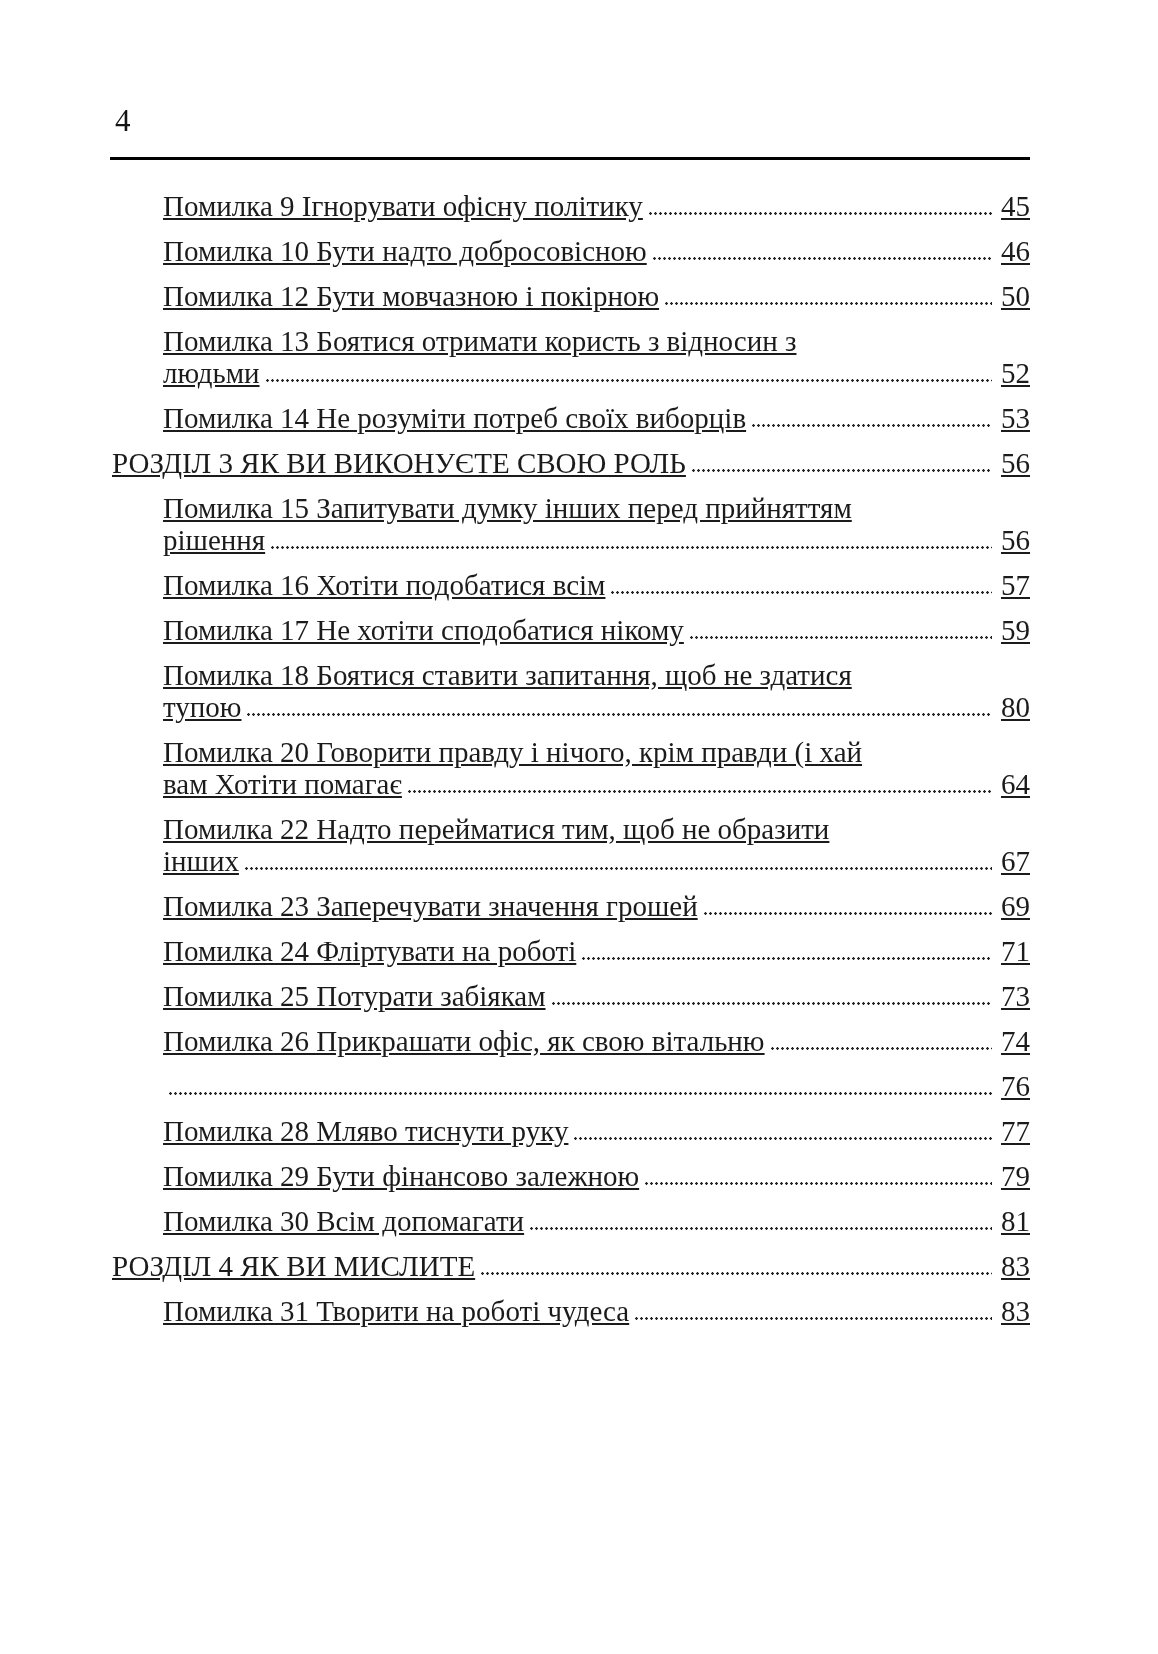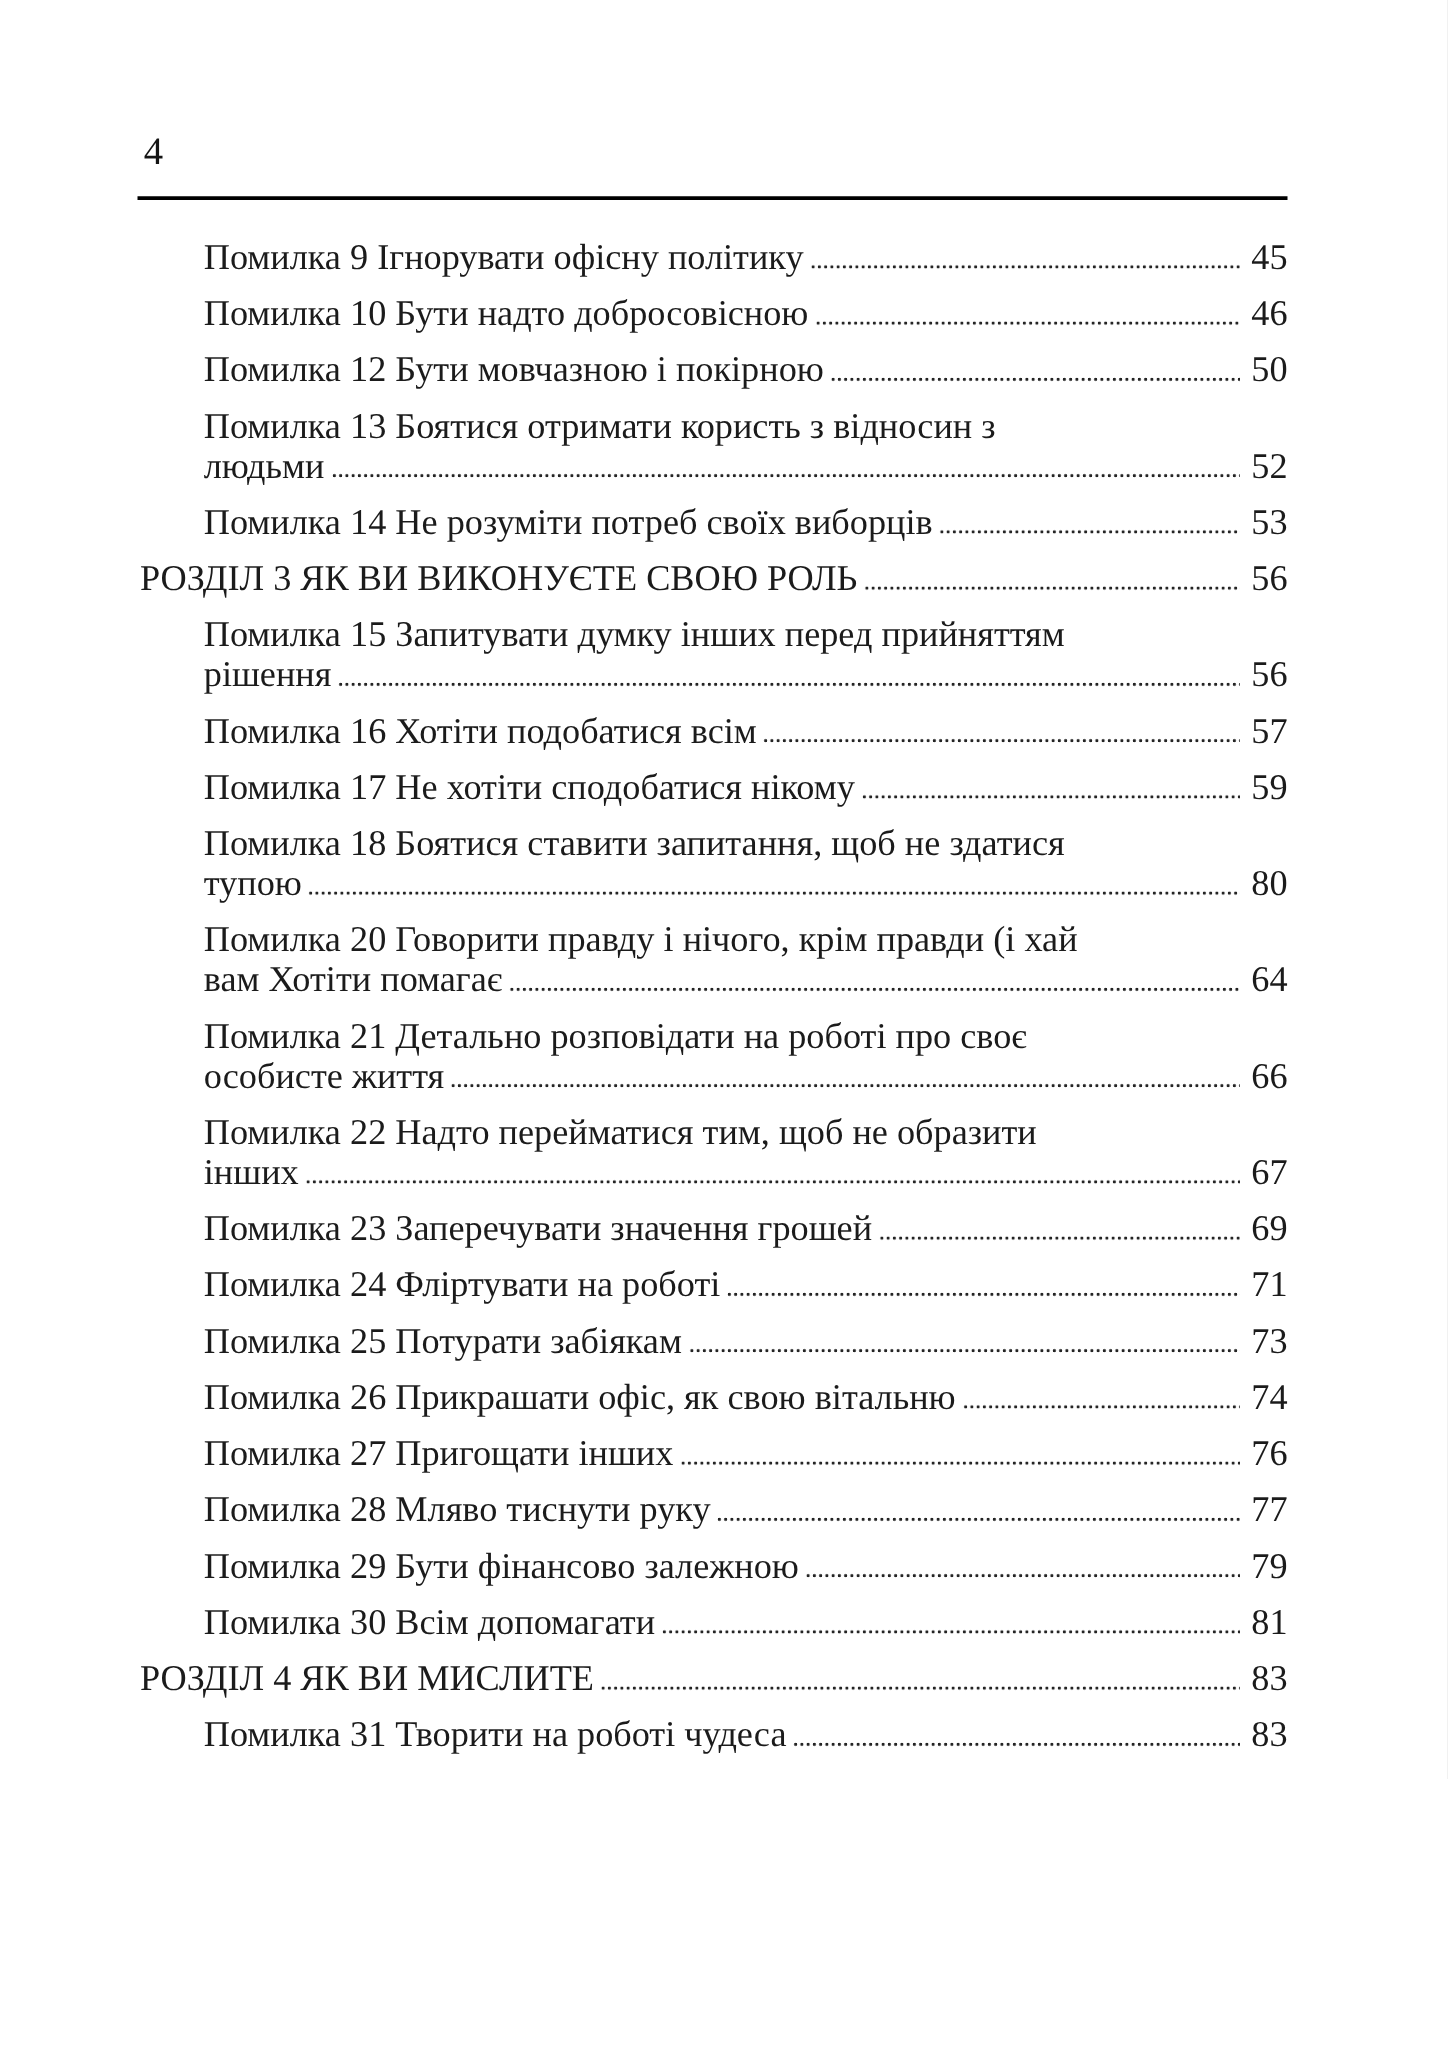--- a/index.html
+++ b/index.html
@@ -42,20 +42,21 @@
     line-height: 32px;
   }
   .entry {
     margin: 0 0 13px 0;
   }
   .entry.lvl1 {
     padding-left: 51px;
   }
   .entry .line {
     white-space: nowrap;
+    text-decoration: underline;
   }
   .entry .line.last {
     display: flex;
     align-items: flex-end;
   }
   .entry .txt {
     white-space: nowrap;
     flex: 0 0 auto;
   }
   .leader {
@@ -155,28 +156,20 @@
       </div>
       <div class="entry lvl1">
         <div class="line">Помилка 20 Говорити правду і нічого, крім правди (і хай</div>
         <div class="line last">
           <span class="txt">вам Хотіти помагає</span>
           <span class="leader"></span>
           <span class="pagenum">64</span>
         </div>
       </div>
       <div class="entry lvl1">
-        <div class="line">Помилка 21 Детально розповідати на роботі про своє</div>
-        <div class="line last">
-          <span class="txt">особисте життя</span>
-          <span class="leader"></span>
-          <span class="pagenum">66</span>
-        </div>
-      </div>
-      <div class="entry lvl1">
         <div class="line">Помилка 22 Надто перейматися тим, щоб не образити</div>
         <div class="line last">
           <span class="txt">інших</span>
           <span class="leader"></span>
           <span class="pagenum">67</span>
         </div>
       </div>
       <div class="entry lvl1">
         <div class="line last">
           <span class="txt">Помилка 23 Заперечувати значення грошей</span>
@@ -200,21 +193,20 @@
       </div>
       <div class="entry lvl1">
         <div class="line last">
           <span class="txt">Помилка 26 Прикрашати офіс, як свою вітальню</span>
           <span class="leader"></span>
           <span class="pagenum">74</span>
         </div>
       </div>
       <div class="entry lvl1">
         <div class="line last">
-          <span class="txt">Помилка 27 Пригощати інших</span>
           <span class="leader"></span>
           <span class="pagenum">76</span>
         </div>
       </div>
       <div class="entry lvl1">
         <div class="line last">
           <span class="txt">Помилка 28 Мляво тиснути руку</span>
           <span class="leader"></span>
           <span class="pagenum">77</span>
         </div>

